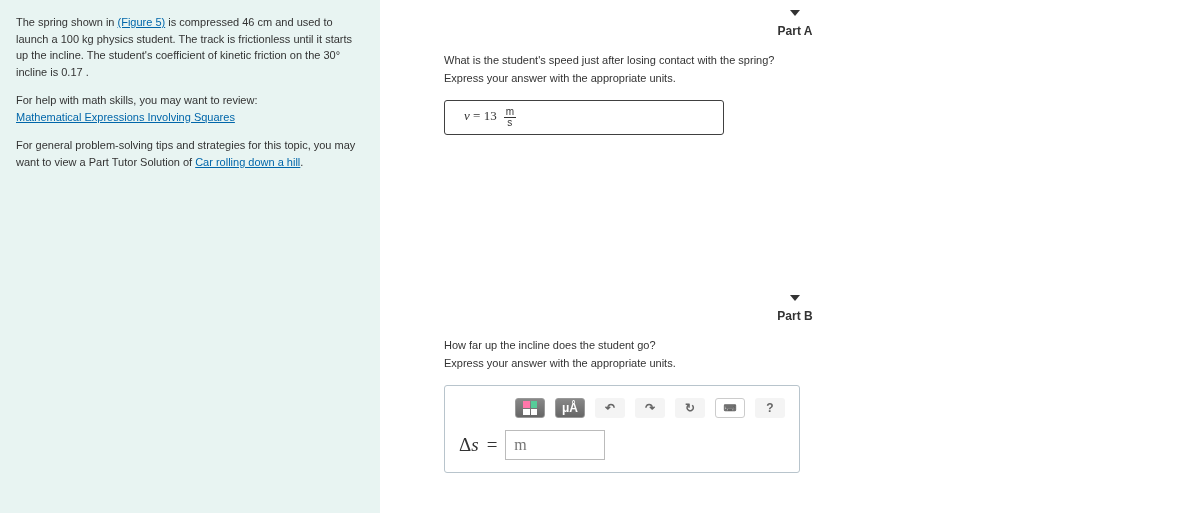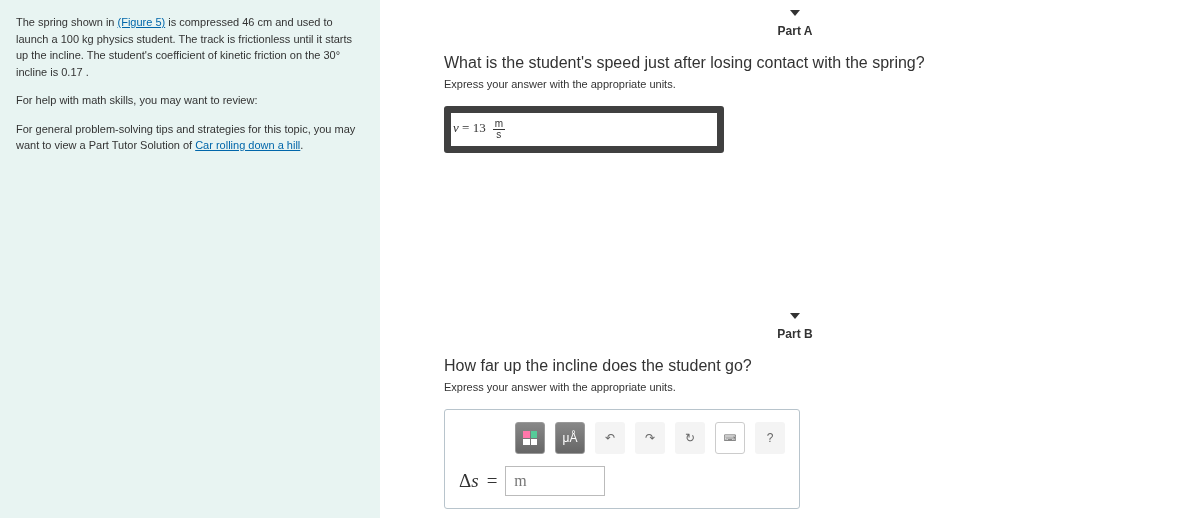--- a/index.html
+++ b/index.html
@@ -7,30 +7,30 @@
     .container { display: flex; gap: 30px; padding: 0; }
     .sidebar { width: 380px; background: #e8f4f2; padding: 14px 16px; line-height: 1.5; }
     .sidebar p { margin-bottom: 12px; }
     .sidebar a { color: #0066aa; text-decoration: underline; cursor: pointer; }
     .main { flex: 1; padding: 10px 20px 0 0; }
     .part { margin-bottom: 40px; }
     .part-header { display: flex; align-items: center; gap: 8px; margin-bottom: 16px; flex-direction: column; }
     .part-header .caret { width: 0; height: 0; border-left: 5px solid transparent; border-right: 5px solid transparent; border-top: 6px solid #333; cursor: pointer; }
     .part-title { font-size: 12px; font-weight: bold; }
     .part-body { padding-left: 34px; }
-    .question { font-size: 16px; margin-bottom: 6px; color: #333; margin-top: 15px; }
+    .question { font-size: 11px; margin-bottom: 6px; color: #333; margin-top: 15px; }
     .instruction { font-size: 11px; margin-bottom: 16px; }
-    .answer-box-a { border: 7px solid #404040; border-radius: 3px; padding: 6px 2px; display: inline-block; min-width: 280px; background: #fff; }
+    .answer-box-a { border: 1px solid #404040; border-radius: 3px; padding: 6px 19px; display: inline-block; min-width: 280px; background: #fff; }
     .answer-box-a .val { font-family: 'Times New Roman', serif; font-style: italic; font-size: 13px; }
     .answer-box-a .frac { display: inline-block; vertical-align: middle; text-align: center; font-style: normal; font-size: 10px; line-height: 1; margin-left: 4px; }
     .answer-box-a .frac .top { display: block; border-bottom: 1px solid #333; padding: 0 2px; }
     .answer-box-a .frac .bot { display: block; padding: 0 2px; }
     .answer-area-b { border: 1px solid #b8c4cc; border-radius: 3px; padding: 12px 14px; display: inline-block; background: #fff; min-width: 310px; }
     .toolbar { display: flex; align-items: center; gap: 10px; margin-bottom: 12px; padding-left: 56px; }
-    .tool-btn { width: 30px; height: 32px; border: 1px solid #999; border-radius: 3px; background: linear-gradient(#888, #666); display: flex; align-items: center; justify-content: center; cursor: pointer; color: #fff; font-size: 12px; }
+    .tool-btn { width: 30px; height: 20px; border: 1px solid #999; border-radius: 3px; background: linear-gradient(#888, #666); display: flex; align-items: center; justify-content: center; cursor: pointer; color: #fff; font-size: 12px; font-weight: bold; }
     .tool-btn.light { background: #f4f4f4; color: #666; border: none; }
     .tool-btn.light-box { background: #fff; color: #666; border: 1px solid #ccc; font-size: 9px; }
     .input-row { display: flex; align-items: center; gap: 8px; }
     .delta-label { font-family: 'Times New Roman', serif; font-size: 19px; font-style: italic; }
     .value-input { width: 100px; height: 30px; border: 1px solid #5a8fb5; padding: 0 8px; font-family: 'Times New Roman', serif; font-style: italic; font-size: 16px; color: #999; background: #fff; outline: none; }
     .unit-input { width: 100px; height: 30px; border: 1px solid #bbb; padding: 0 8px; font-family: 'Times New Roman', serif; font-size: 16px; color: #bbb; background: #fff; outline: none; }
     .squares-icon { display: grid; grid-template-columns: 1fr 1fr; gap: 1px; width: 14px; height: 14px; }
     .squares-icon span { background: #fff; }
     .squares-icon span:first-child { background: #f7a; }
     .squares-icon span:nth-child(2) { background: #5c9; }
@@ -38,20 +38,21 @@
 </head>
 <body>
 
 <div class="container">
   <div class="sidebar">
     <p>
       <span>The spring shown in </span><a href="#">(Figure 5)</a><span> is compressed 46 cm and used to launch a 100 kg physics student. The track is frictionless until it starts up the incline. The student's coefficient of kinetic friction on the 30° incline is 0.17 .</span>
     </p>
     <p>
       <span>For help with math skills, you may want to review:</span><br>
+      <a href="#">Mathematical Expressions Involving Squares</a>
     </p>
     <p>
       <span>For general problem-solving tips and strategies for this topic, you may want to view a Part Tutor Solution of </span><a href="#">Car rolling down a hill</a><span>.</span>
     </p>
   </div>
 
   <div class="main">
     <div class="part">
       <div class="part-header">
         <div class="caret"></div>

